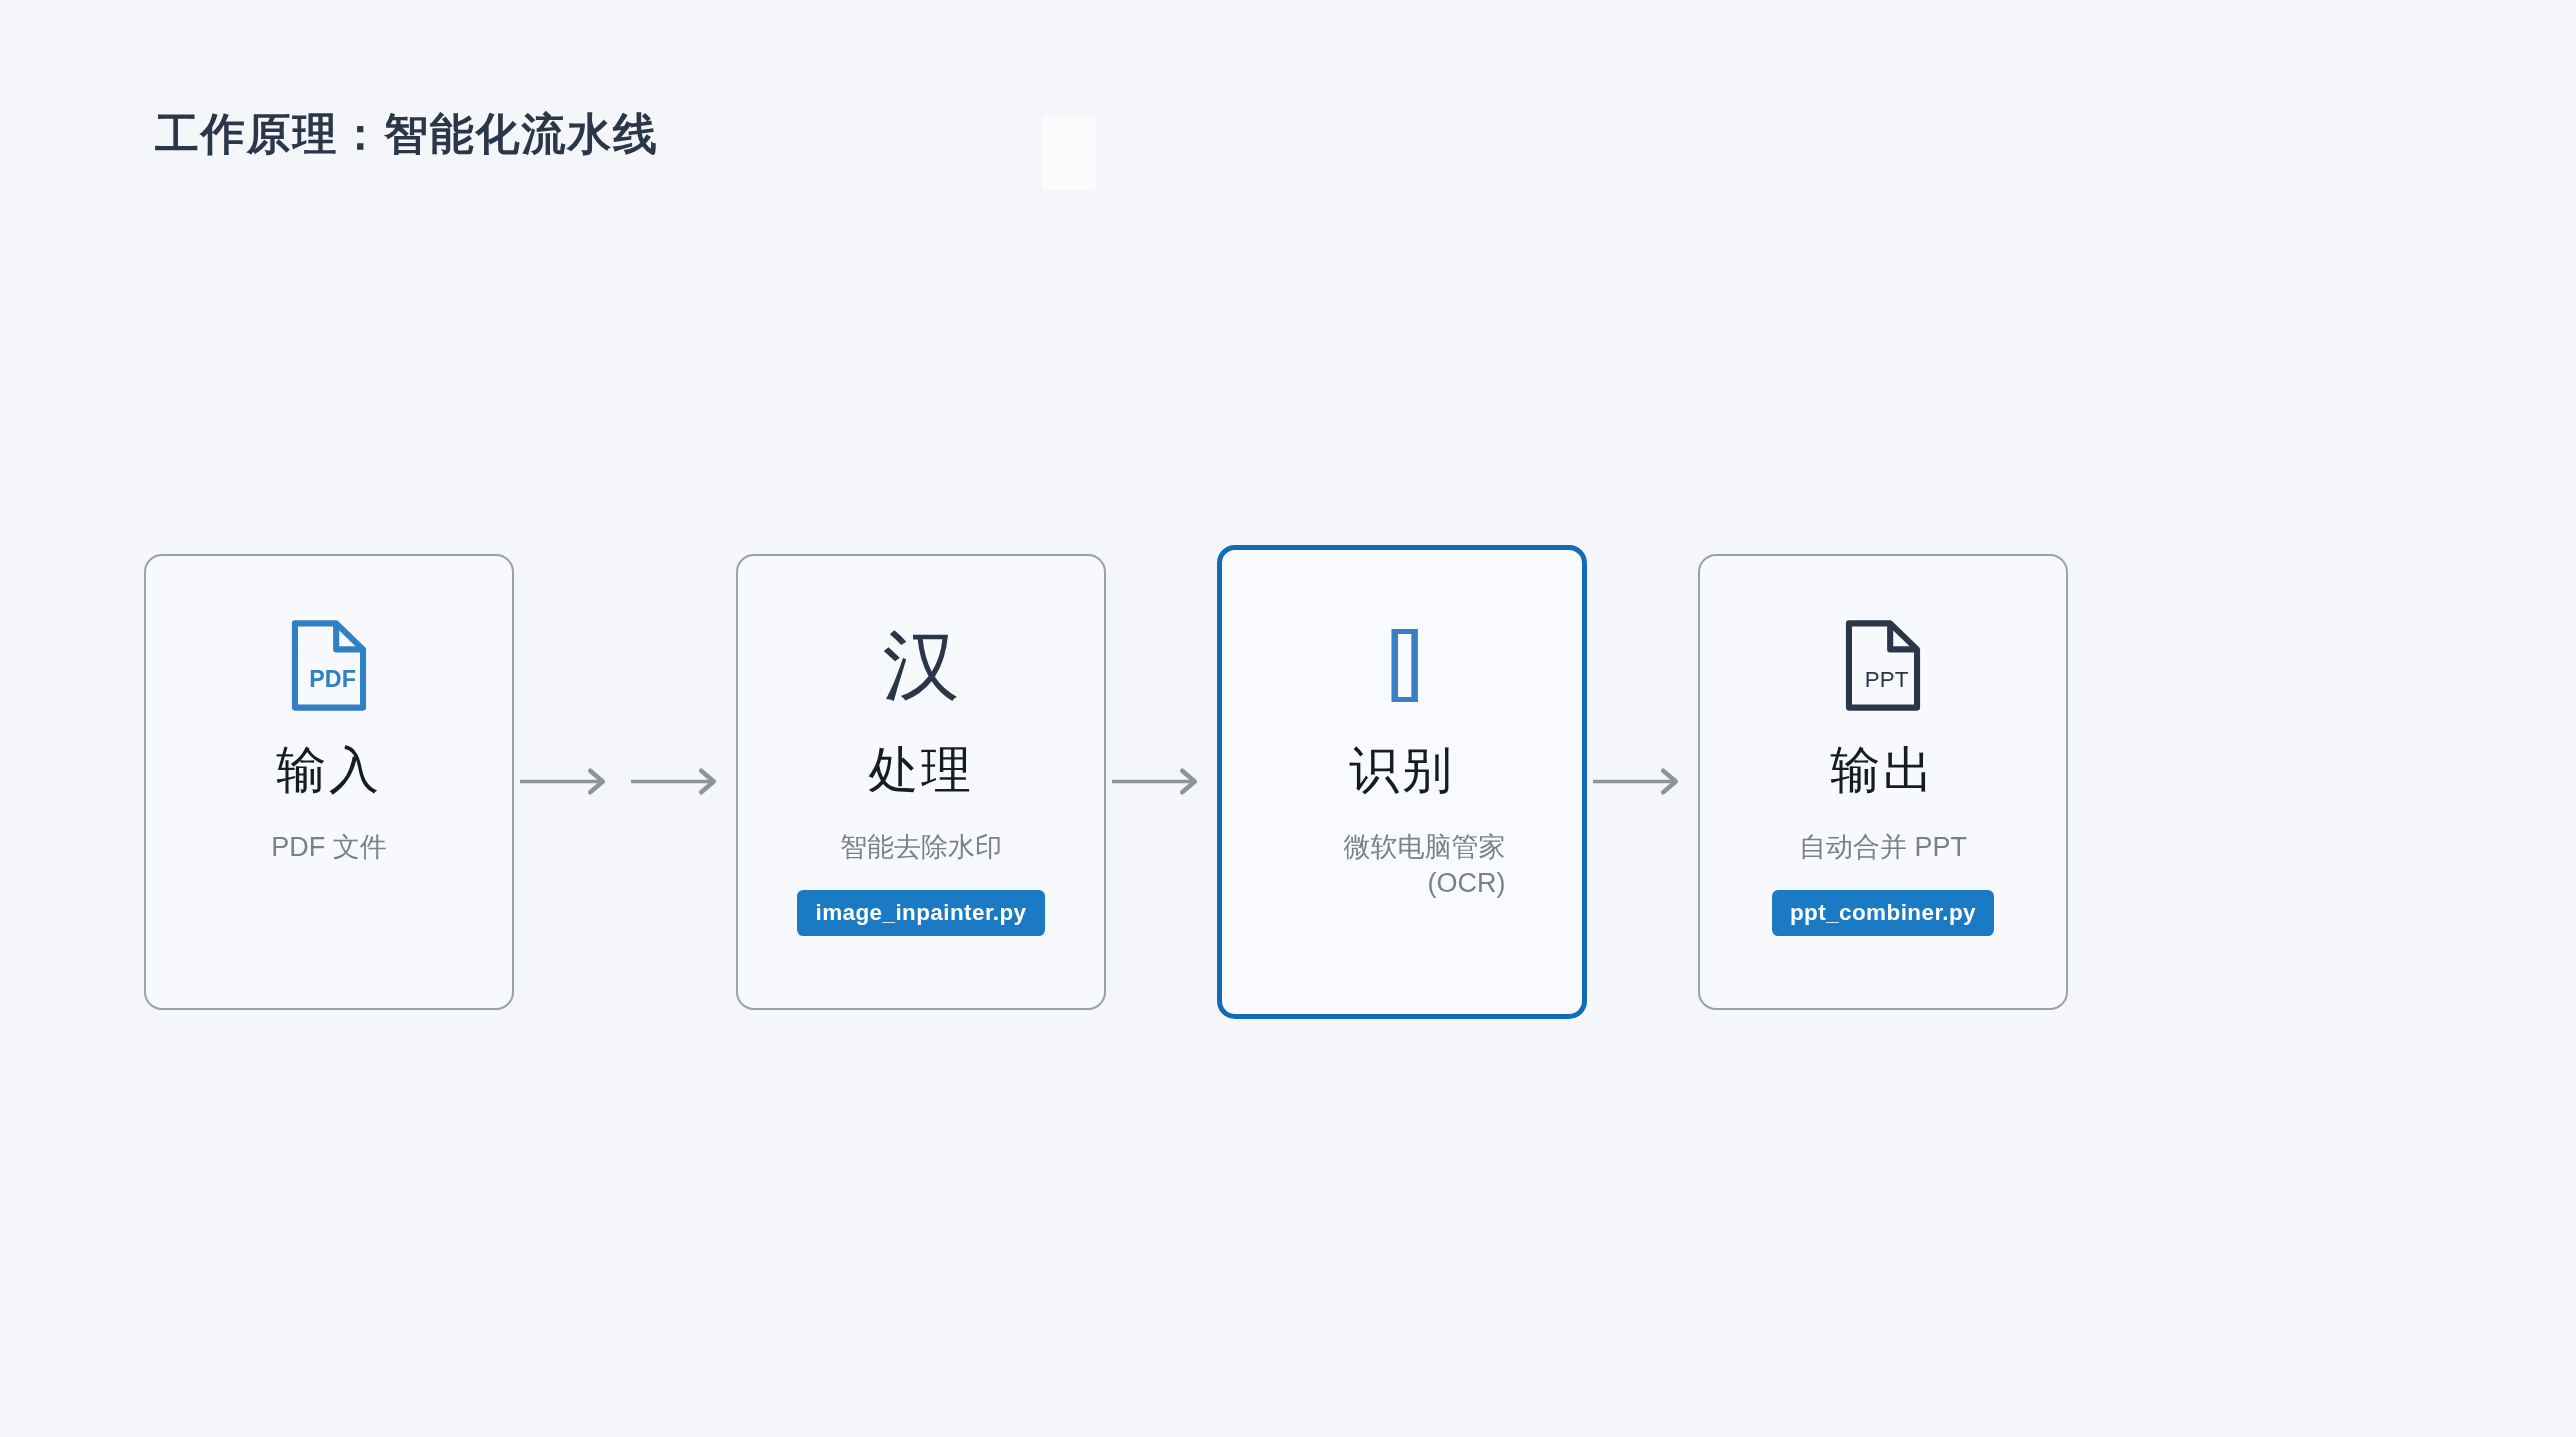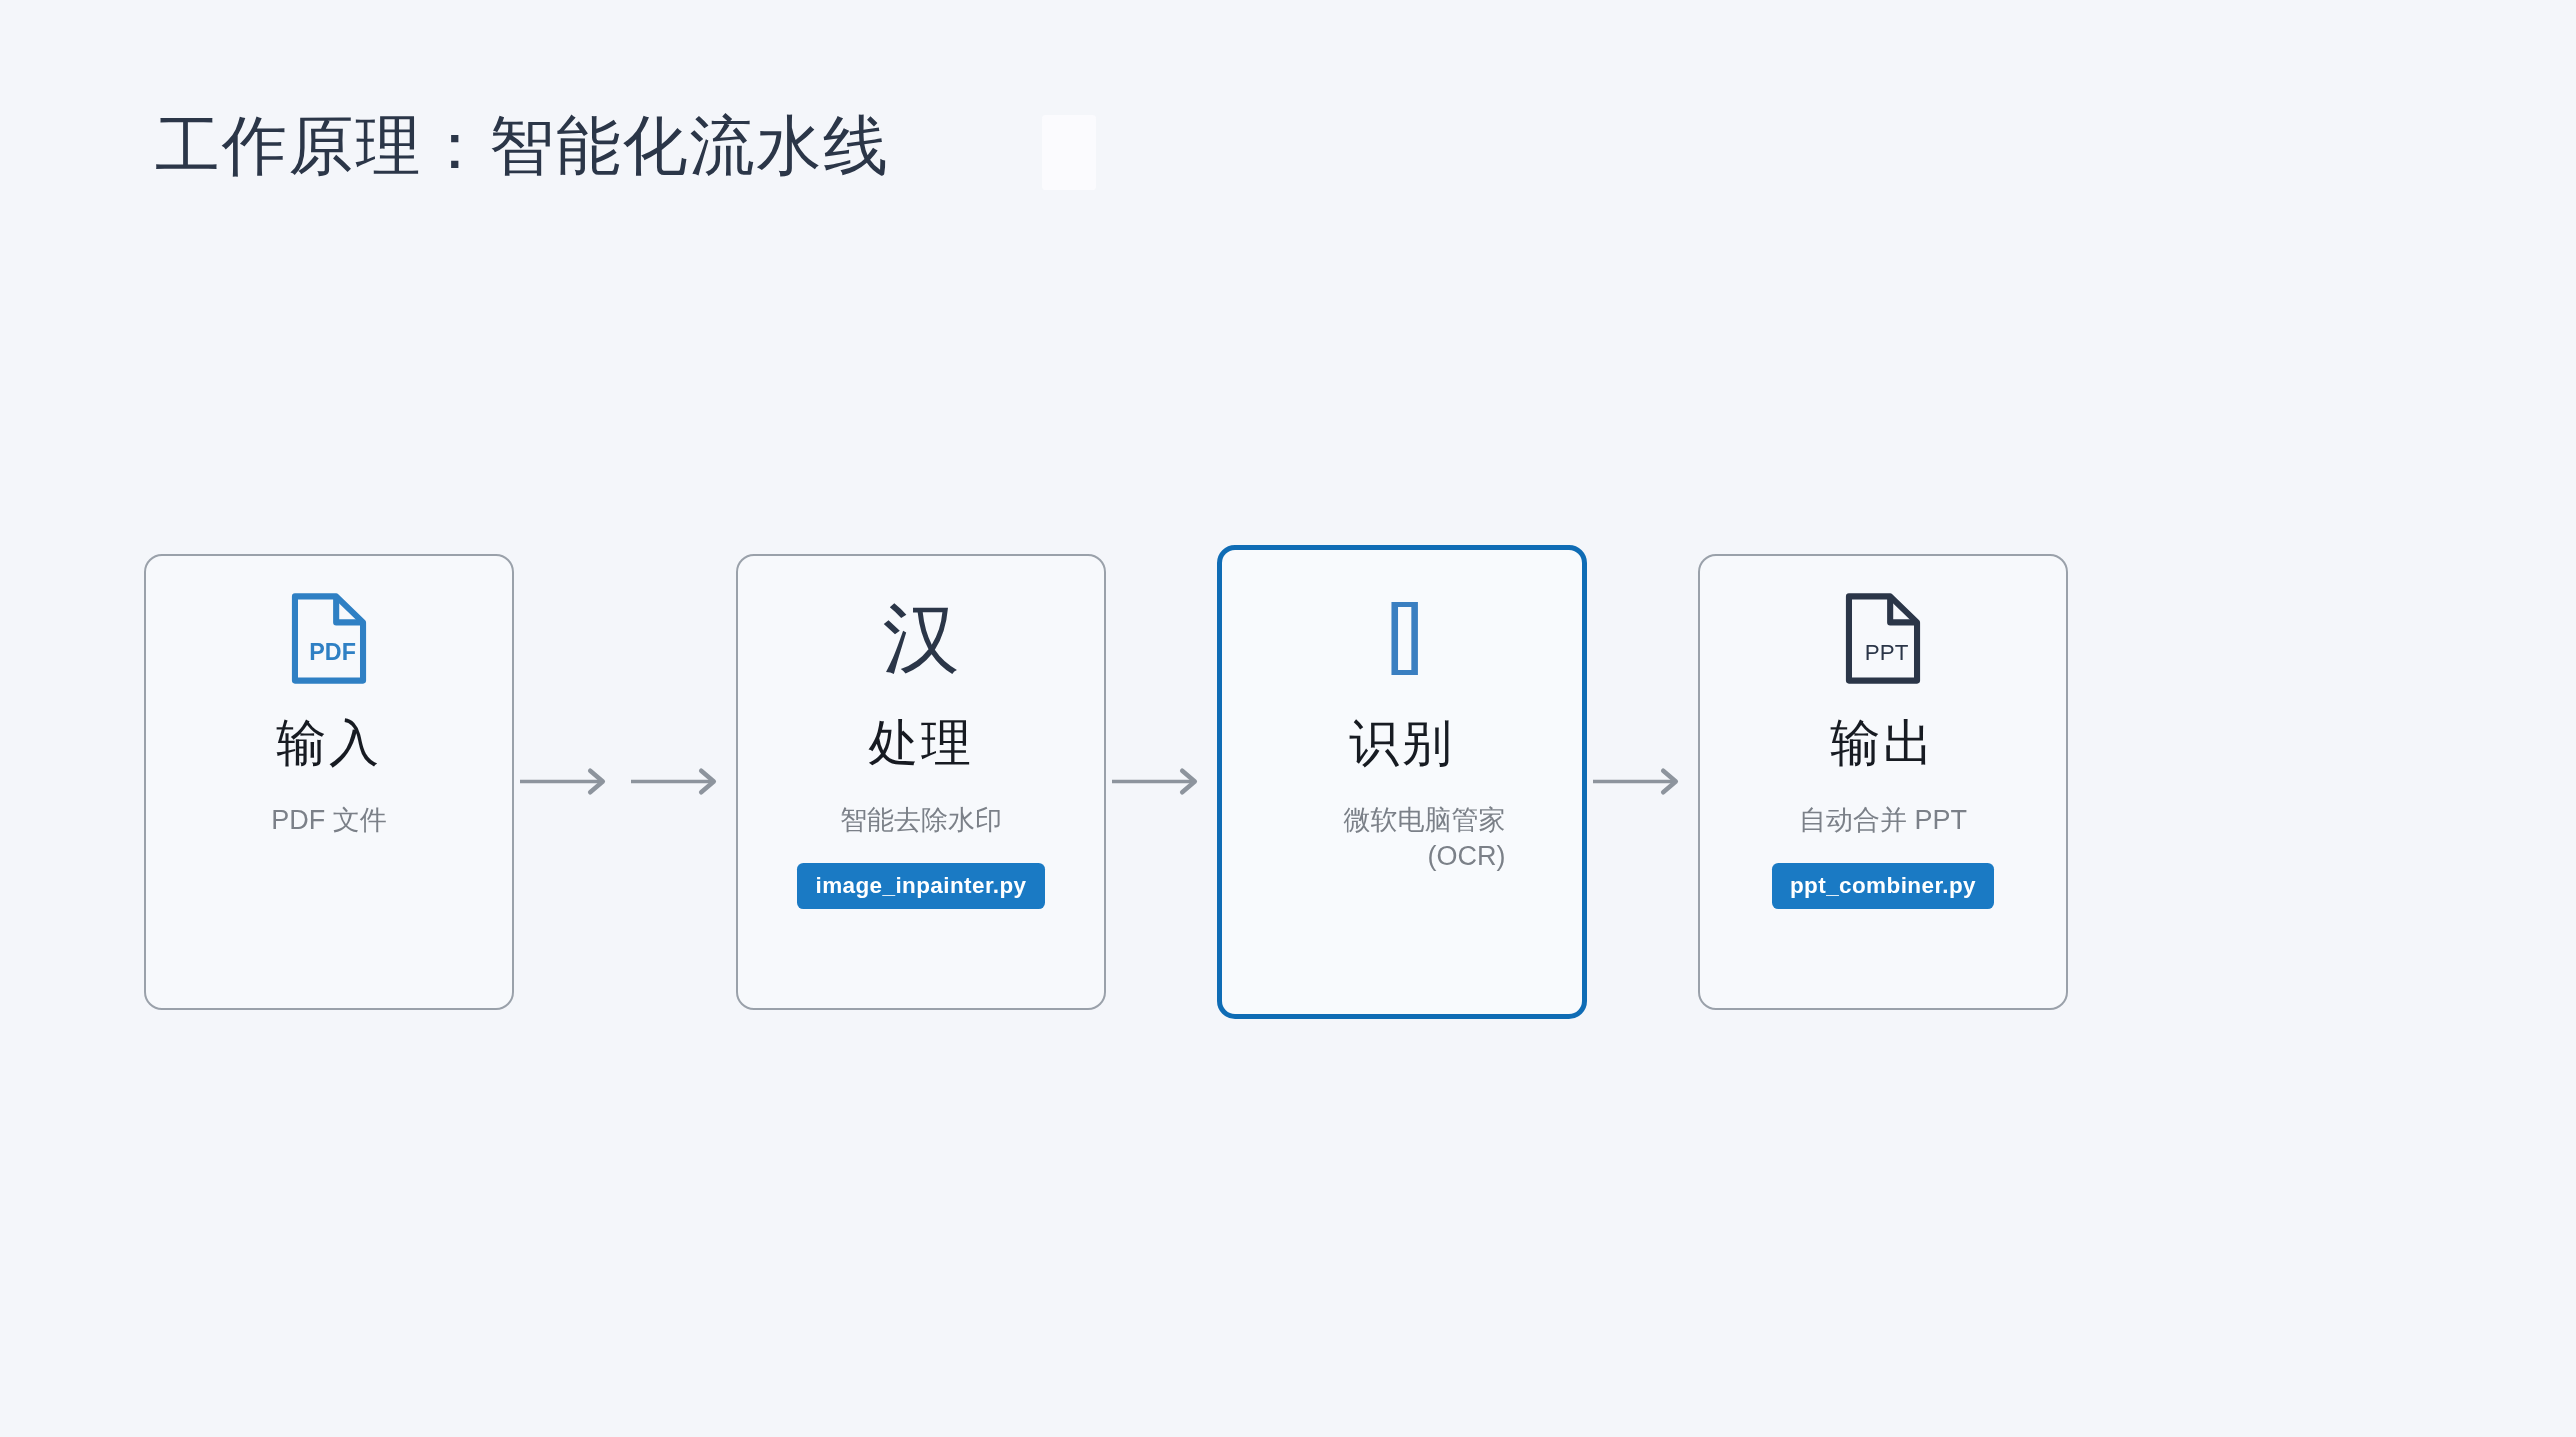--- a/index.html
+++ b/index.html
@@ -13,22 +13,22 @@
     font-family: "Liberation Sans", "DejaVu Sans", sans-serif;
     overflow: hidden;
     position: relative;
   }
 
   
   .slide-title {
     position: absolute;
     left: 155px;
     top: 110px;
-    font-size: 65px;
-    font-weight: normal;
+    font-size: 44px;
+    font-weight: bold;
     letter-spacing: 1.8px;
     color: #2b3648;
     line-height: 1.1;
     white-space: nowrap;
   }
   .title-glow {
     position: absolute;
     left: 1042px;
     top: 115px;
     width: 54px;
@@ -55,21 +55,21 @@
     box-sizing: border-box;
     width: 370px;
     height: 456px;
     flex: 0 0 370px;
     background: #f7f9fc;
     border: 2.7px solid #9aa1aa;
     border-radius: 18px;
     display: flex;
     flex-direction: column;
     align-items: center;
-    padding-top: 29px;
+    padding-top: 56px;
     position: relative;
   }
   .card.active {
     border: 5.4px solid #0f6cb5;
     height: 474px;
     background: #f8fafd;
   }
 
   .card-icon {
     height: 108px;

